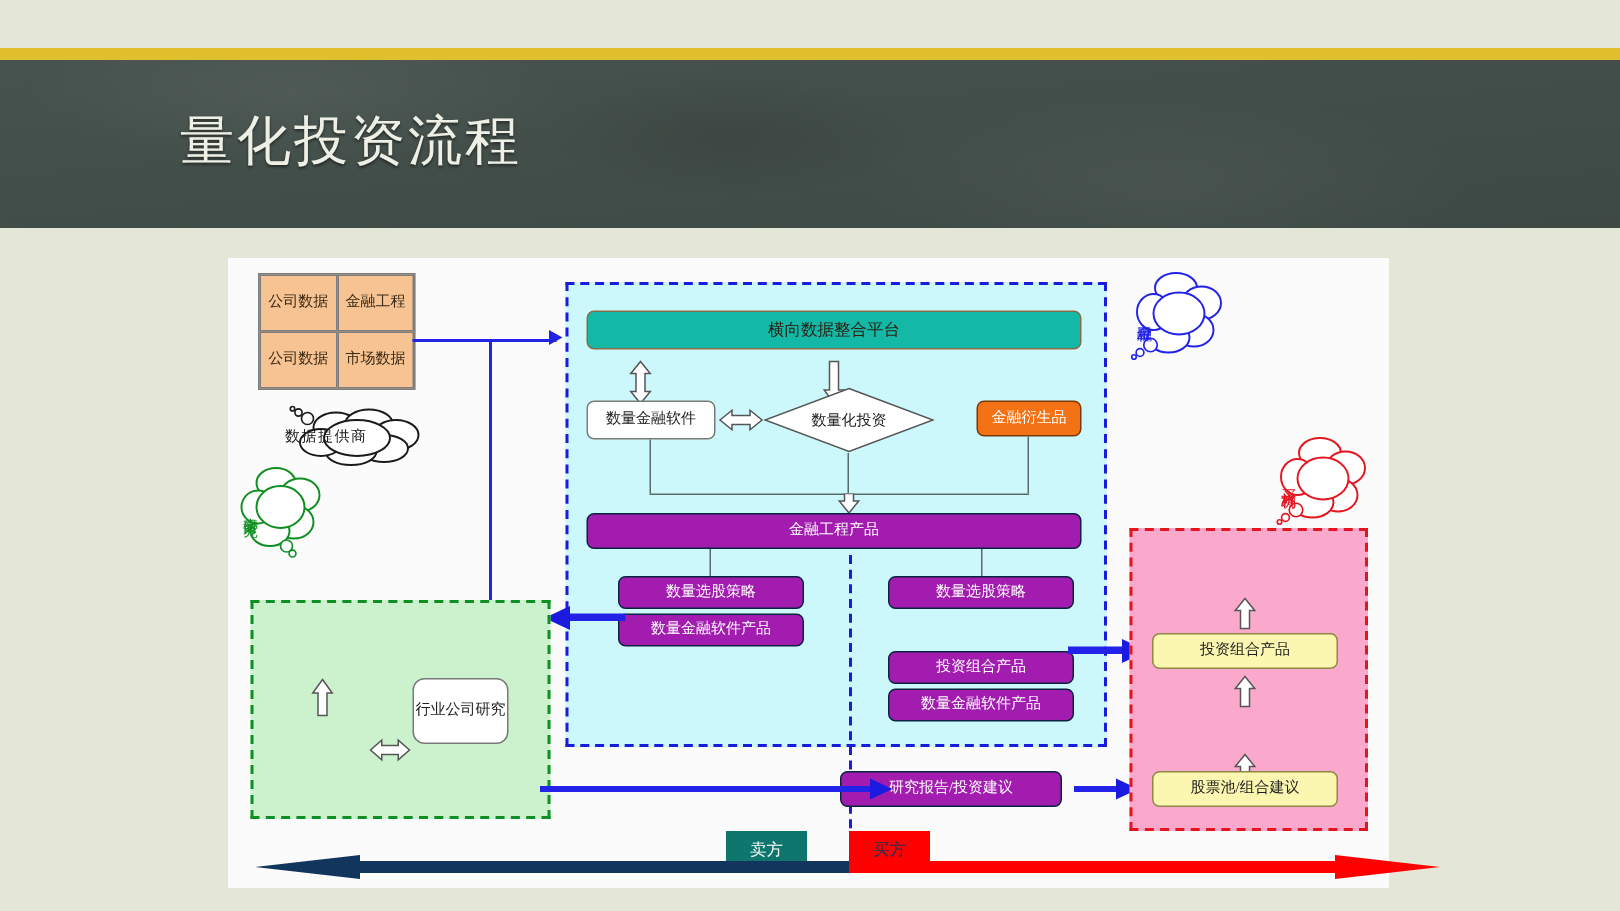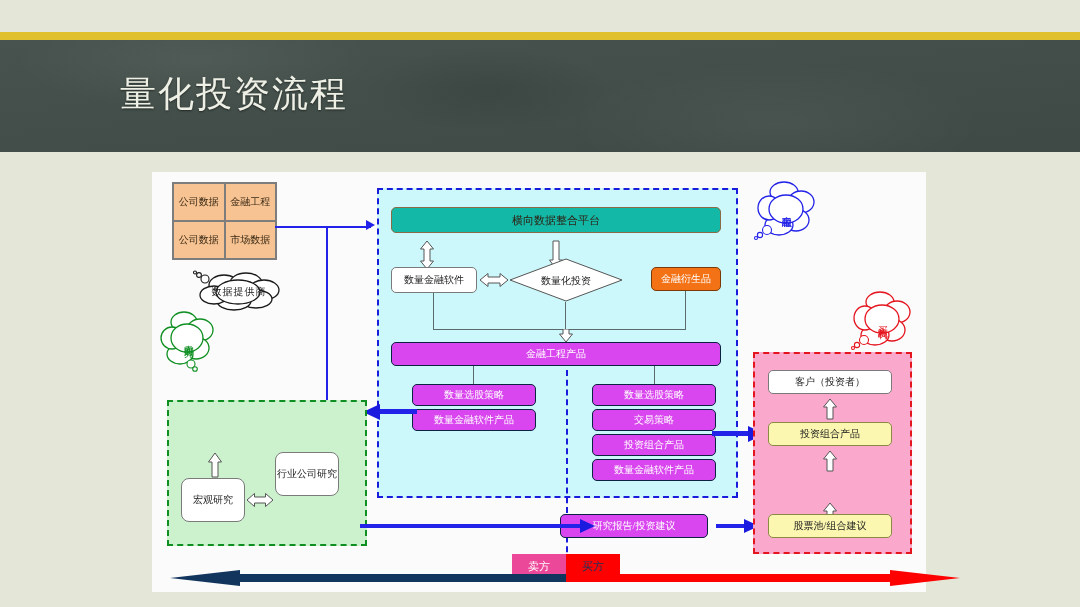--- a/index.html
+++ b/index.html
@@ -41,39 +41,39 @@
   .abs{position:absolute;}
 
   
   .datagrid{position:absolute;left:172px;top:182px;width:103px;height:76px;
     display:grid;grid-template-columns:1fr 1fr;grid-template-rows:1fr 1fr;
     border:1px solid #7d7d7d;background:#f7c392;}
   .datagrid .cell{border:1px solid #7d7d7d;display:flex;align-items:center;justify-content:center;
     font-size:10px;color:#3a2a16;line-height:1.12;text-align:center;}
 
   
-  .cloud{position:absolute;display:flex;align-items:center;justify-content:center;}
+  .cloud{position:absolute;display:flex;align-items:center;}
   .cloud svg{position:absolute;left:0;top:0;overflow:visible;}
   .cloud .ctext{position:relative;writing-mode:vertical-rl;text-orientation:upright;
     font-size:10px;line-height:1.05;letter-spacing:1px;}
   .cloud .ctext.horiz{writing-mode:horizontal-tb;}
 
   
   .cyanbox{position:absolute;left:377px;top:188px;width:357px;height:306px;
     background:#cdf8fb;border:2px dashed #1b1bdc;}
   .cyan-divider{position:absolute;left:566px;top:370px;width:0;height:192px;
     border-left:2px dashed #1b1bdc;}
 
   
   .node{position:absolute;display:flex;align-items:center;justify-content:center;
     text-align:center;line-height:1.12;border-radius:5px;box-sizing:border-box;}
   .n-orange{background:#14b8a6;border:1px solid #8a6b45;color:#2e2013;font-size:11px;}
   .n-orange-strong{background:#f47216;border:1px solid #7a3a08;color:#fff;font-size:10px;}
   .n-white{background:#fff;border:1px solid #7a7a7a;color:#1c1c1c;font-size:10px;}
-  .n-navy{background:#d946ef;border:1px solid #0a2340;color:#fff;font-size:10px;}
+  .n-navy{background:#a21caf;border:1px solid #0a2340;color:#fff;font-size:10px;}
   .n-yellow{background:#fbf7b0;border:1px solid #8a8a45;color:#1c1c1c;font-size:10px;}
 
   
   .diamond{position:absolute;}
   .diamond .dtext{position:absolute;left:0;top:0;width:100%;height:100%;
     display:flex;align-items:center;justify-content:center;font-size:10px;color:#1c1c1c;
     text-align:center;line-height:1.1;padding:0 26px;box-sizing:border-box;}
 
   
   .greenbox{position:absolute;left:167px;top:400px;width:196px;height:142px;
@@ -84,22 +84,22 @@
     background:#fba8cd;border:2px dashed #e5151f;}
 
   
   .hollow{position:absolute;}
 
   
   .line{position:absolute;background:#5a6b6b;}
   .bluewire{position:absolute;background:#2222e8;}
 
   
-  .sellLabel{position:absolute;left:512px;top:554px;width:54px;height:24px;
-    background:#ec4899;color:#fff;font-size:11px;display:flex;align-items:center;justify-content:center;}
+  .sellLabel{position:absolute;left:484px;top:554px;width:54px;height:24px;
+    background:#0f766e;color:#fff;font-size:11px;display:flex;align-items:center;justify-content:center;}
   .buyLabel{position:absolute;left:566px;top:554px;width:54px;height:24px;
     background:#ff0000;color:#12355e;font-size:11px;display:flex;align-items:center;justify-content:center;}
 </style>
 </head>
 <body>
 
 <div id="root">
 
   <div class="top-strip"></div>
   <div class="gold-bar"></div>
@@ -184,21 +184,20 @@
 
   <div class="node n-navy" style="left:391px;top:342px;width:330px;height:24px;">金融工程产品</div>
 
   <div class="line" style="left:473px;top:366px;width:1px;height:18px;"></div>
   <div class="line" style="left:654px;top:366px;width:1px;height:18px;"></div>
 
   <div class="node n-navy" style="left:412px;top:384px;width:124px;height:22px;">数量选股策略</div>
   <div class="node n-navy" style="left:412px;top:409px;width:124px;height:22px;">数量金融软件产品</div>
 
   <div class="node n-navy" style="left:592px;top:384px;width:124px;height:22px;">数量选股策略</div>
-  <div class="node n-navy" style="left:592px;top:409px;width:124px;height:22px;">交易策略</div>
   <div class="node n-navy" style="left:592px;top:434px;width:124px;height:22px;">投资组合产品</div>
   <div class="node n-navy" style="left:592px;top:459px;width:124px;height:22px;">数量金融软件产品</div>
 
   <div class="cyan-divider"></div>
 
   <div class="bluewire" style="left:379px;top:409px;width:38px;height:5px;"></div>
   <div class="abs" style="left:363px;top:404px;width:0;height:0;border-top:8px solid transparent;border-bottom:8px solid transparent;border-right:17px solid #1b1be0;"></div>
 
   <div class="bluewire" style="left:712px;top:431px;width:40px;height:5px;"></div>
   <div class="abs" style="left:748px;top:426px;width:0;height:0;border-top:8px solid transparent;border-bottom:8px solid transparent;border-left:17px solid #1b1be0;"></div>
@@ -210,21 +209,20 @@
     <svg width="16" height="26" viewBox="0 0 16 26">
         <path d="M8 1 L14.5 10 H11 V25 H5 V10 H1.5 Z" fill="#fff" stroke="#555" stroke-width="1"></path>
       </svg>
   </div>
   <div class="hollow" style="left:307px;top:452px;">
     <svg width="16" height="26" viewBox="0 0 16 26">
         <path d="M8 1 L14.5 10 H11 V25 H5 V10 H1.5 Z" fill="#fff" stroke="#555" stroke-width="1"></path>
       </svg>
   </div>
 
-  <div class="node n-white" style="left:181px;top:478px;width:64px;height:44px;border-radius:8px;">宏观研究</div>
   <div class="node n-white" style="left:275px;top:452px;width:64px;height:44px;border-radius:8px;">行业公司研究</div>
 
   <div class="hollow" style="left:246px;top:492px;">
     <svg width="28" height="16" viewBox="0 0 28 16">
         <path d="M1 8 L8.5 1.5 V5 H19.5 V1.5 L27 8 L19.5 14.5 V11 H8.5 V14.5 Z" fill="#fff" stroke="#555" stroke-width="1"></path>
       </svg>
   </div>
 
   <div class="cloud" style="left:160px;top:308px;width:56px;height:62px;">
     <svg width="56" height="62" viewBox="0 0 56 62" aria-hidden="true">
@@ -247,21 +245,20 @@
   <div class="node n-navy" style="left:560px;top:514px;width:148px;height:24px;">研究报告/投资建议</div>
 
   <div class="bluewire" style="left:360px;top:524px;width:224px;height:4px;"></div>
   <div class="abs" style="left:580px;top:519px;width:0;height:0;border-top:7px solid transparent;border-bottom:7px solid transparent;border-left:15px solid #1b1be0;"></div>
 
   <div class="bluewire" style="left:716px;top:524px;width:32px;height:4px;"></div>
   <div class="abs" style="left:744px;top:519px;width:0;height:0;border-top:7px solid transparent;border-bottom:7px solid transparent;border-left:15px solid #1b1be0;"></div>
 
   <div class="pinkbox"></div>
 
-  <div class="node n-white" style="left:768px;top:370px;width:124px;height:24px;">客户（投资者）</div>
   <div class="hollow" style="left:822px;top:398px;">
     <svg width="16" height="22" viewBox="0 0 16 22">
         <path d="M8 1 L14.5 9 H11 V21 H5 V9 H1.5 Z" fill="#fff" stroke="#555" stroke-width="1"></path>
       </svg>
   </div>
 
   <div class="node n-yellow" style="left:768px;top:422px;width:124px;height:24px;">投资组合产品</div>
   <div class="hollow" style="left:822px;top:450px;">
     <svg width="16" height="22" viewBox="0 0 16 22">
         <path d="M8 1 L14.5 9 H11 V21 H5 V9 H1.5 Z" fill="#fff" stroke="#555" stroke-width="1"></path>

